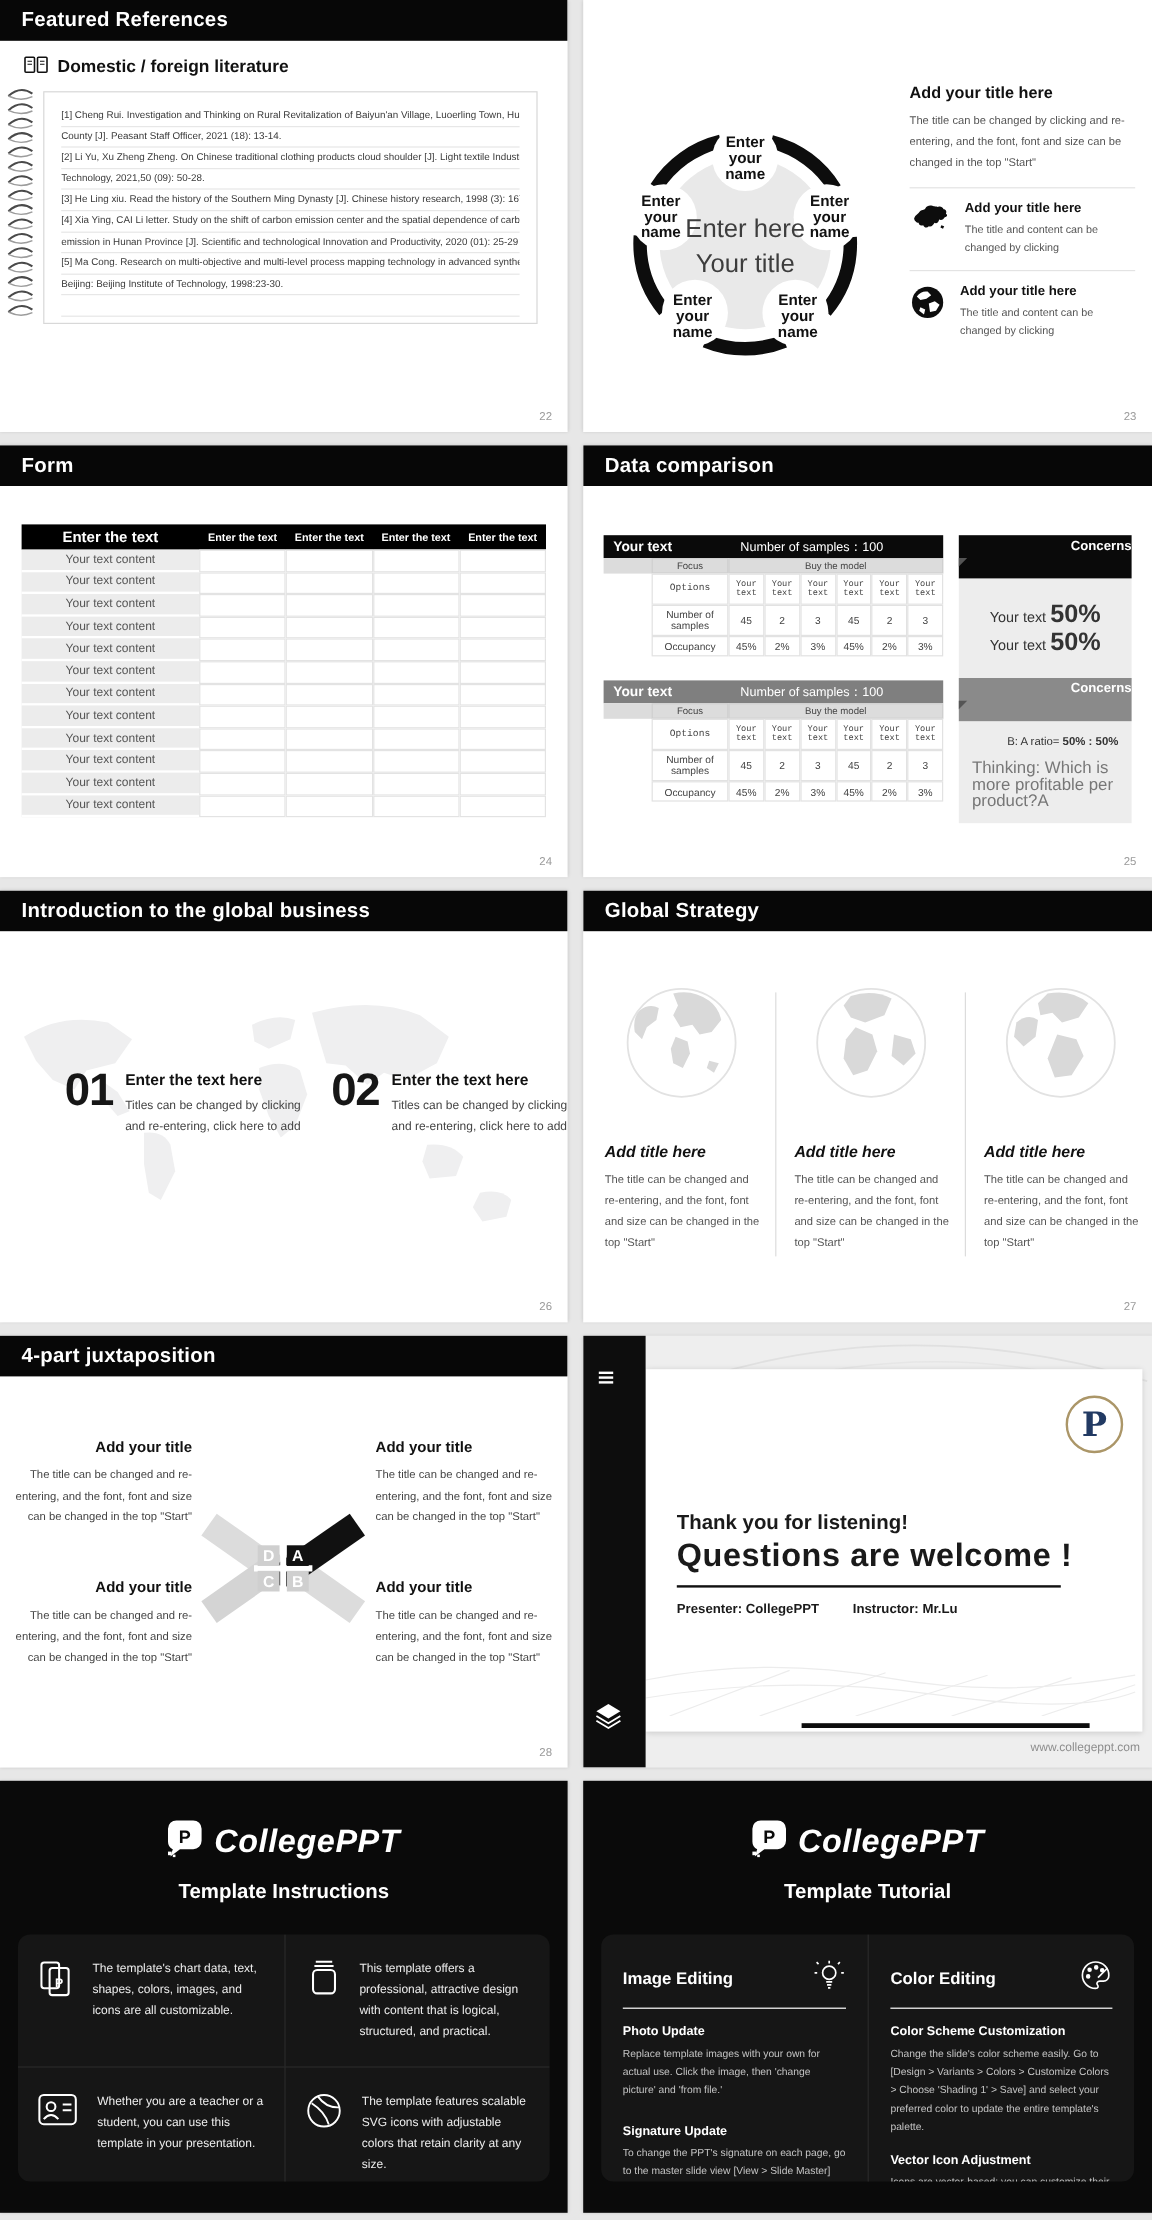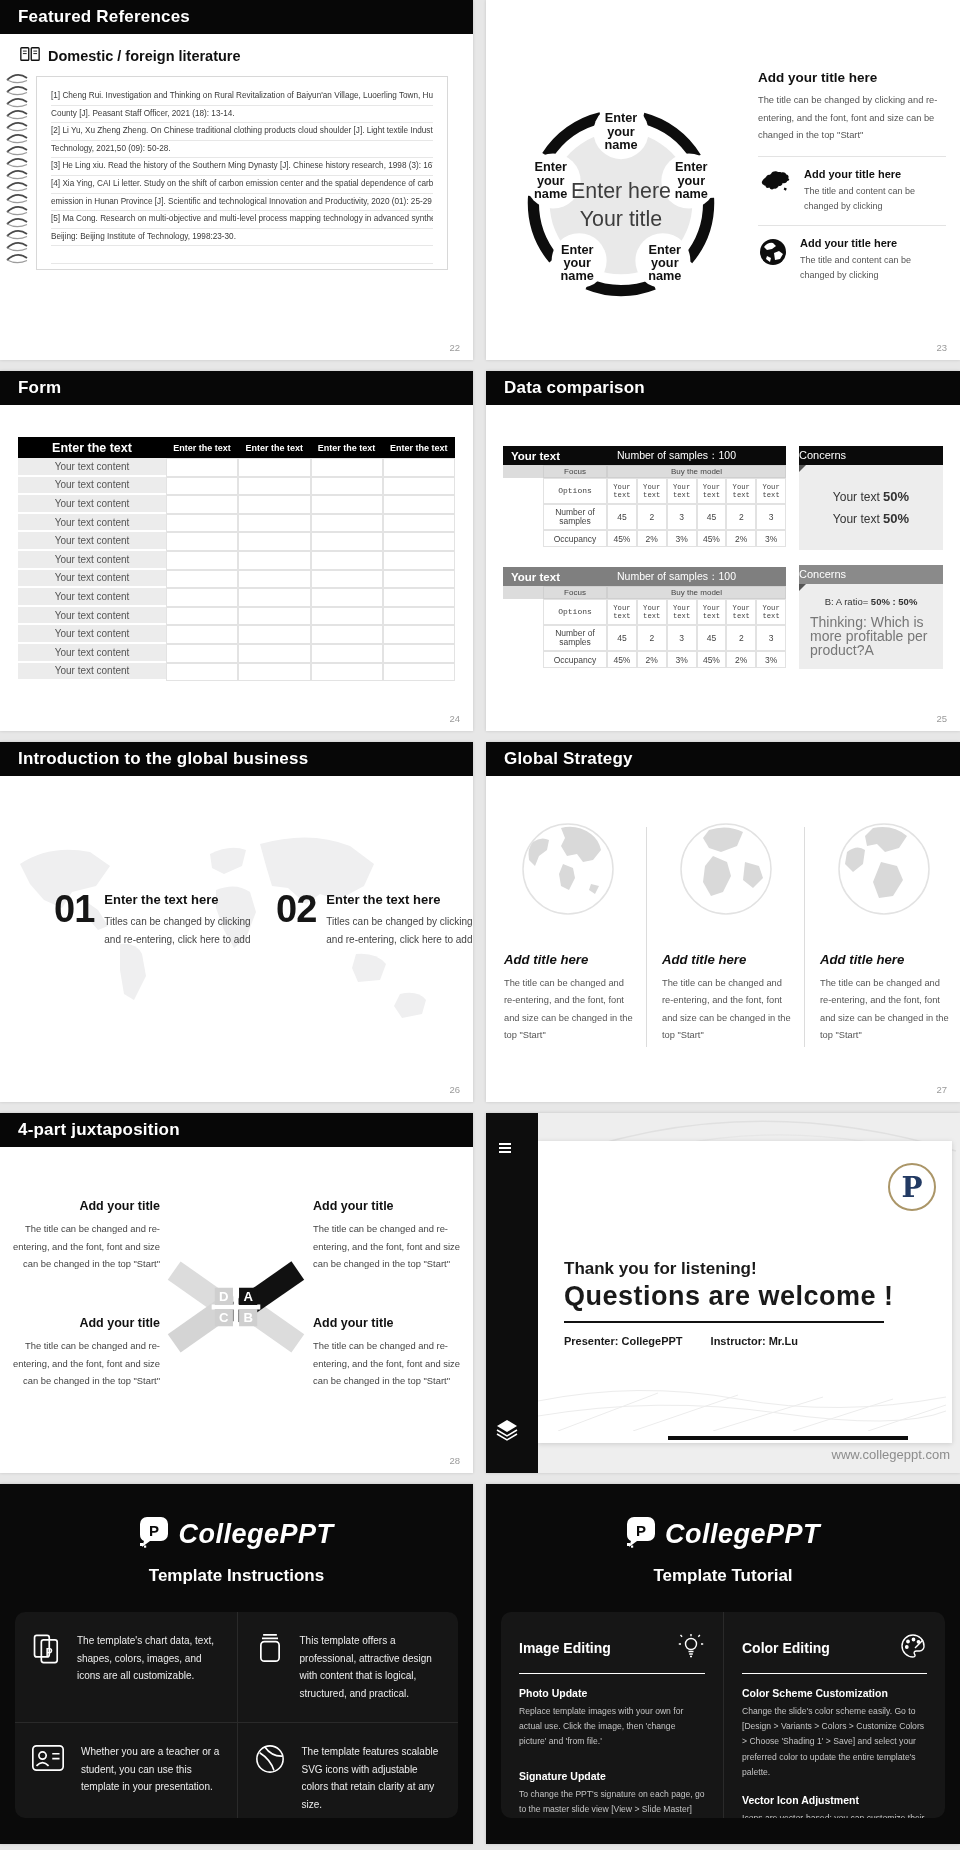--- a/index.html
+++ b/index.html
@@ -43,27 +43,27 @@
   .ct-h .r{font-size:10.5px;text-align:center;}
   .ct-row{display:grid;padding-left:40px;}
   .ct-row.focus{grid-template-columns:64px 1fr;height:13px;background:#dcdcdc;}
   .ct-row.six{grid-template-columns:64px repeat(6,1fr);}
   .ct-cell{border:0.5px solid #e2e2e2;display:flex;align-items:center;justify-content:center;text-align:center;color:#444;background:#fff;}
   .ct-row.focus .ct-cell{background:#dcdcdc;font-size:8px;border-color:#cfcfcf;}
   .opt{height:26px;} .opt .ct-cell{font-size:7.2px;line-height:8px;padding:0 5px;font-family:Liberation Mono, monospace;}
   .smp{height:26px;} .smp .ct-cell{font-size:8.5px;line-height:9px;padding:0 3px;}
   .occ{height:17px;} .occ .ct-cell{font-size:8.5px;}
   .concern{position:absolute;left:313px;width:144px;}
-  .chead{height:19px;color:#fff;font-weight:normal;font-size:11px;text-align:left;line-height:19px;position:relative;}
+  .chead{height:36px;color:#fff;font-weight:bold;font-size:11px;text-align:right;line-height:19px;position:relative;}
   .chead.black{background:#0a0a0a;} .chead.gray{background:#8a8a8a;}
   .chead::after{content:"";position:absolute;left:0;top:19px;border-style:solid;border-width:7px 7px 0 0;border-color:#555 transparent transparent transparent;}
   .cbody{background:#ededed;height:85px;display:flex;flex-direction:column;justify-content:center;}
   .cbody .pct-line{text-align:center;font-size:12px;color:#333;line-height:22px;}
-  .cbody .pct-line b{font-size:13px;}
-  .cbody.notes{padding:0 11px;box-sizing:border-box;align-items:center;}
+  .cbody .pct-line b{font-size:21px;}
+  .cbody.notes{padding:0 11px;box-sizing:border-box;align-items:flex-end;}
   .cbody.notes .ratio{font-size:9.5px;color:#333;}
   .cbody.notes .note{font-size:14px;color:#777;line-height:14px;margin-top:8px;}
 
   
   .map26{position:absolute;left:0;top:92px;}
   .s26i{position:absolute;top:148px;display:flex;gap:10px;margin-left:28px;}
   .s26i .num{font-size:38px;font-weight:bold;color:#161616;line-height:1;letter-spacing:-1px;}
   .s26i .itx h3{margin:2px 0 6px;font-size:13px;color:#111;}
   .s26i .itx p{margin:0;font-size:10px;line-height:17.8px;color:#444;}
 
@@ -87,21 +87,21 @@
   .burger{position:absolute;left:13px;top:30px;width:12px;}
   .burger div{height:1.6px;background:#fff;margin-bottom:2.6px;}
   .tk-layers{position:absolute;left:9px;top:305px;}
   .tk-card{position:absolute;left:52px;top:28px;right:8px;bottom:30px;background:#fff;box-shadow:0 1px 5px rgba(0,0,0,.15);z-index:1;}
   .tk-logo{position:absolute;right:16px;top:22px;width:44px;height:44px;border:2px solid #ab9668;border-radius:50%;background:#fff;display:flex;align-items:center;justify-content:center;font-family:"DejaVu Serif",serif;font-weight:bold;font-size:28px;color:#223a63;}
   .tk-h1{position:absolute;left:26px;top:118px;font-size:17px;font-weight:bold;color:#1a1a1a;}
   .tk-h2{position:absolute;left:26px;top:140px;font-size:27px;font-weight:bold;color:#1a1a1a;letter-spacing:.5px;}
   .tk-ul{position:absolute;left:26px;top:180px;width:320px;height:1.5px;background:#111;}
   .tk-pres{position:absolute;left:26px;top:194px;font-size:11px;font-weight:bold;color:#1a1a1a;display:flex;gap:28px;}
   .tk-bar{position:absolute;left:130px;bottom:3px;width:240px;height:4.5px;background:#0d0d0d;}
-  .tk-url{position:absolute;right:10px;bottom:11px;font-size:13px;color:#8d8d8d;z-index:3;margin-top:33px;}
+  .tk-url{position:absolute;right:10px;bottom:11px;font-size:10px;color:#8d8d8d;z-index:3;margin-top:33px;}
   .tk-swoosh{position:absolute;left:52px;top:0;z-index:0;}
   .tk-mesh{position:absolute;left:0;bottom:8px;}
 
   
   .dk-head{padding-top:32px;text-align:center;}
   .dk-logo{display:inline-flex;align-items:center;gap:9px;}
   .dk-brand{color:#fff;font-size:27px;font-weight:bold;font-style:italic;letter-spacing:.5px;}
   .dk-title{text-align:center;color:#fff;font-weight:bold;font-size:17px;margin-top:14px;}
   .dk-card{position:absolute;left:15px;right:15px;top:128px;bottom:26px;background:#161616;border-radius:10px;overflow:hidden;}
   .ins-grid{display:grid;grid-template-columns:1fr 1fr;grid-template-rows:1fr 1fr;height:100%;}

